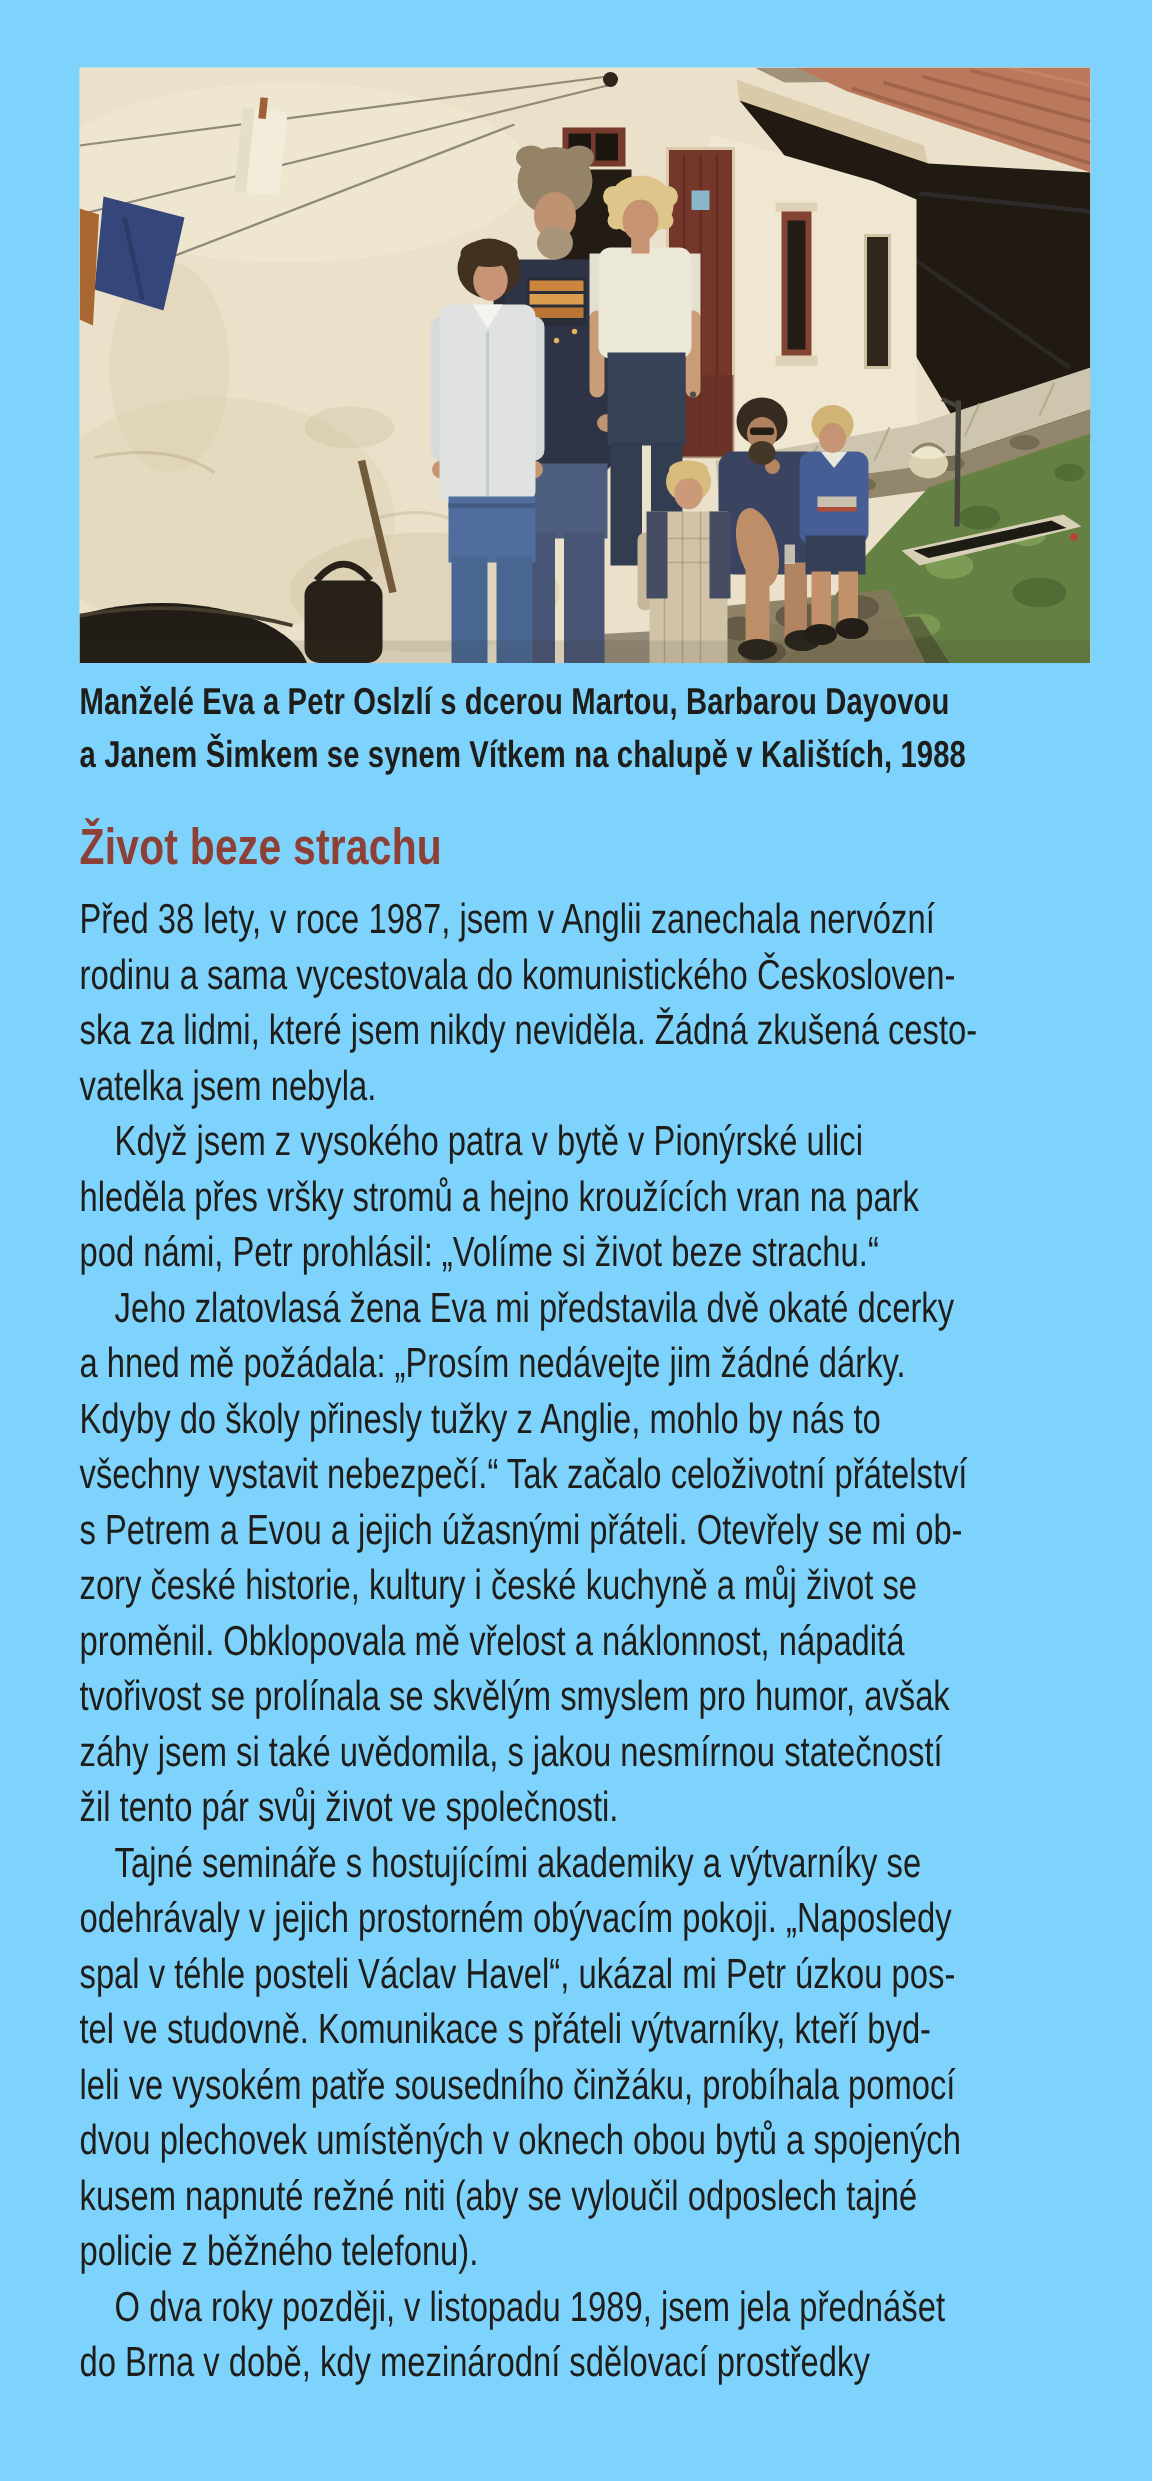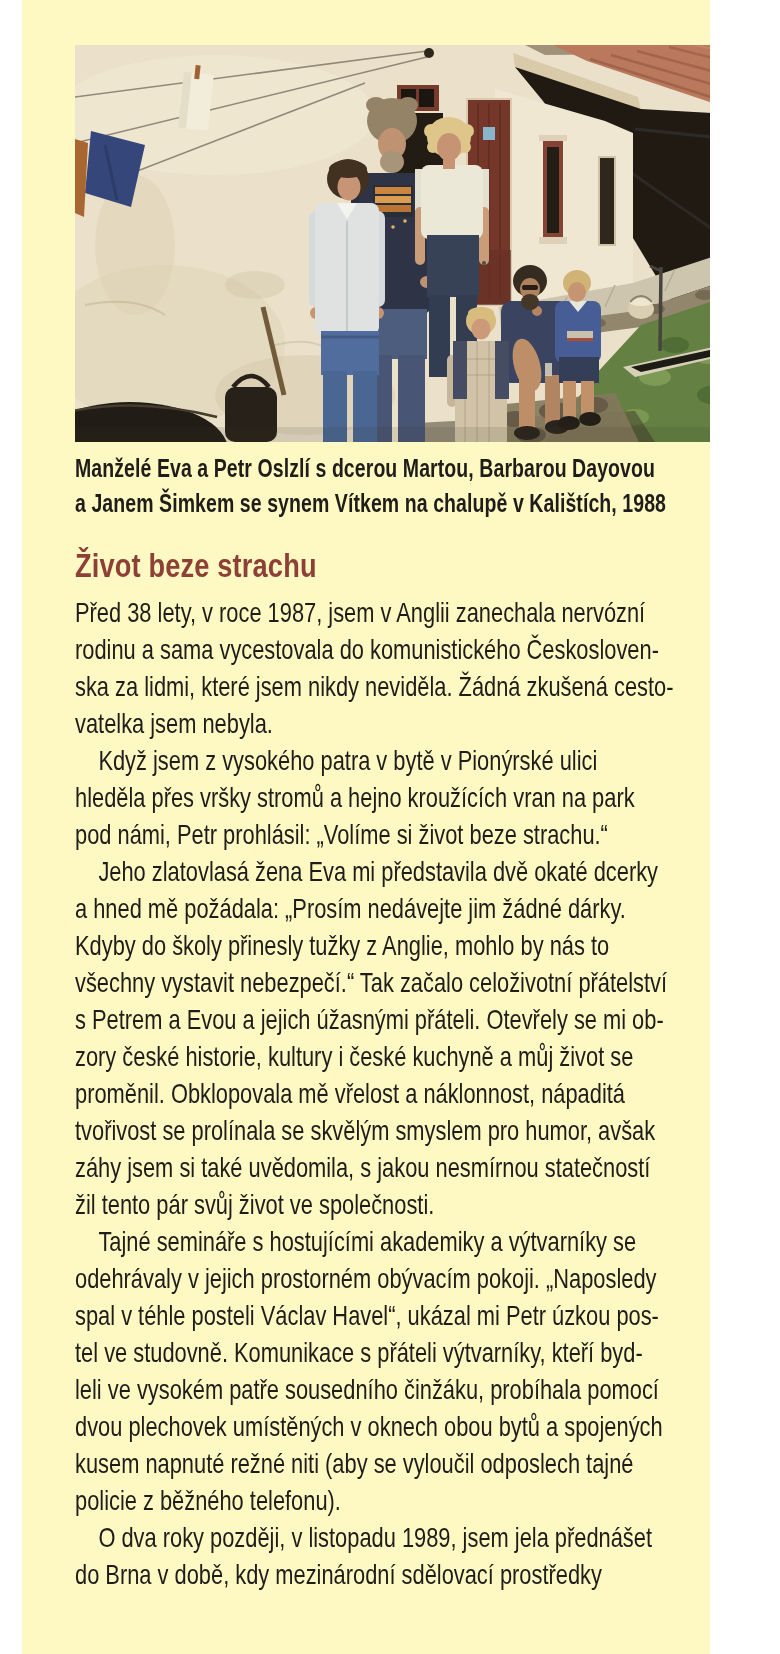--- a/index.html
+++ b/index.html
@@ -1,18 +1,18 @@
 <!DOCTYPE html>
 <html><head>
 <meta charset="utf-8">
 <style>
   html,body { margin:0; padding:0; background:#ffffff; }
   .page {
-    position:relative; width:688px; height:1654px; background:#fef9c3;
-    font-family:"Liberation Sans", sans-serif; overflow:hidden;margin-left:22px;
+    position:relative; width:768px; height:1654px; background:#7dd3fc;
+    font-family:"Liberation Sans", sans-serif; overflow:hidden;
   }
   .photo {
     position:absolute; left:53px; top:45px; width:674px; height:397px;
     overflow:hidden; background:#ece3cf;
   }
   .photo svg { display:block; filter: blur(0.5px) saturate(1.04); }
   .caption {
     position:absolute; left:53px; top:451px; width:840px;
     transform:scaleX(0.78); transform-origin:0 0;
     font-weight:bold; font-size:25px; line-height:35px;

